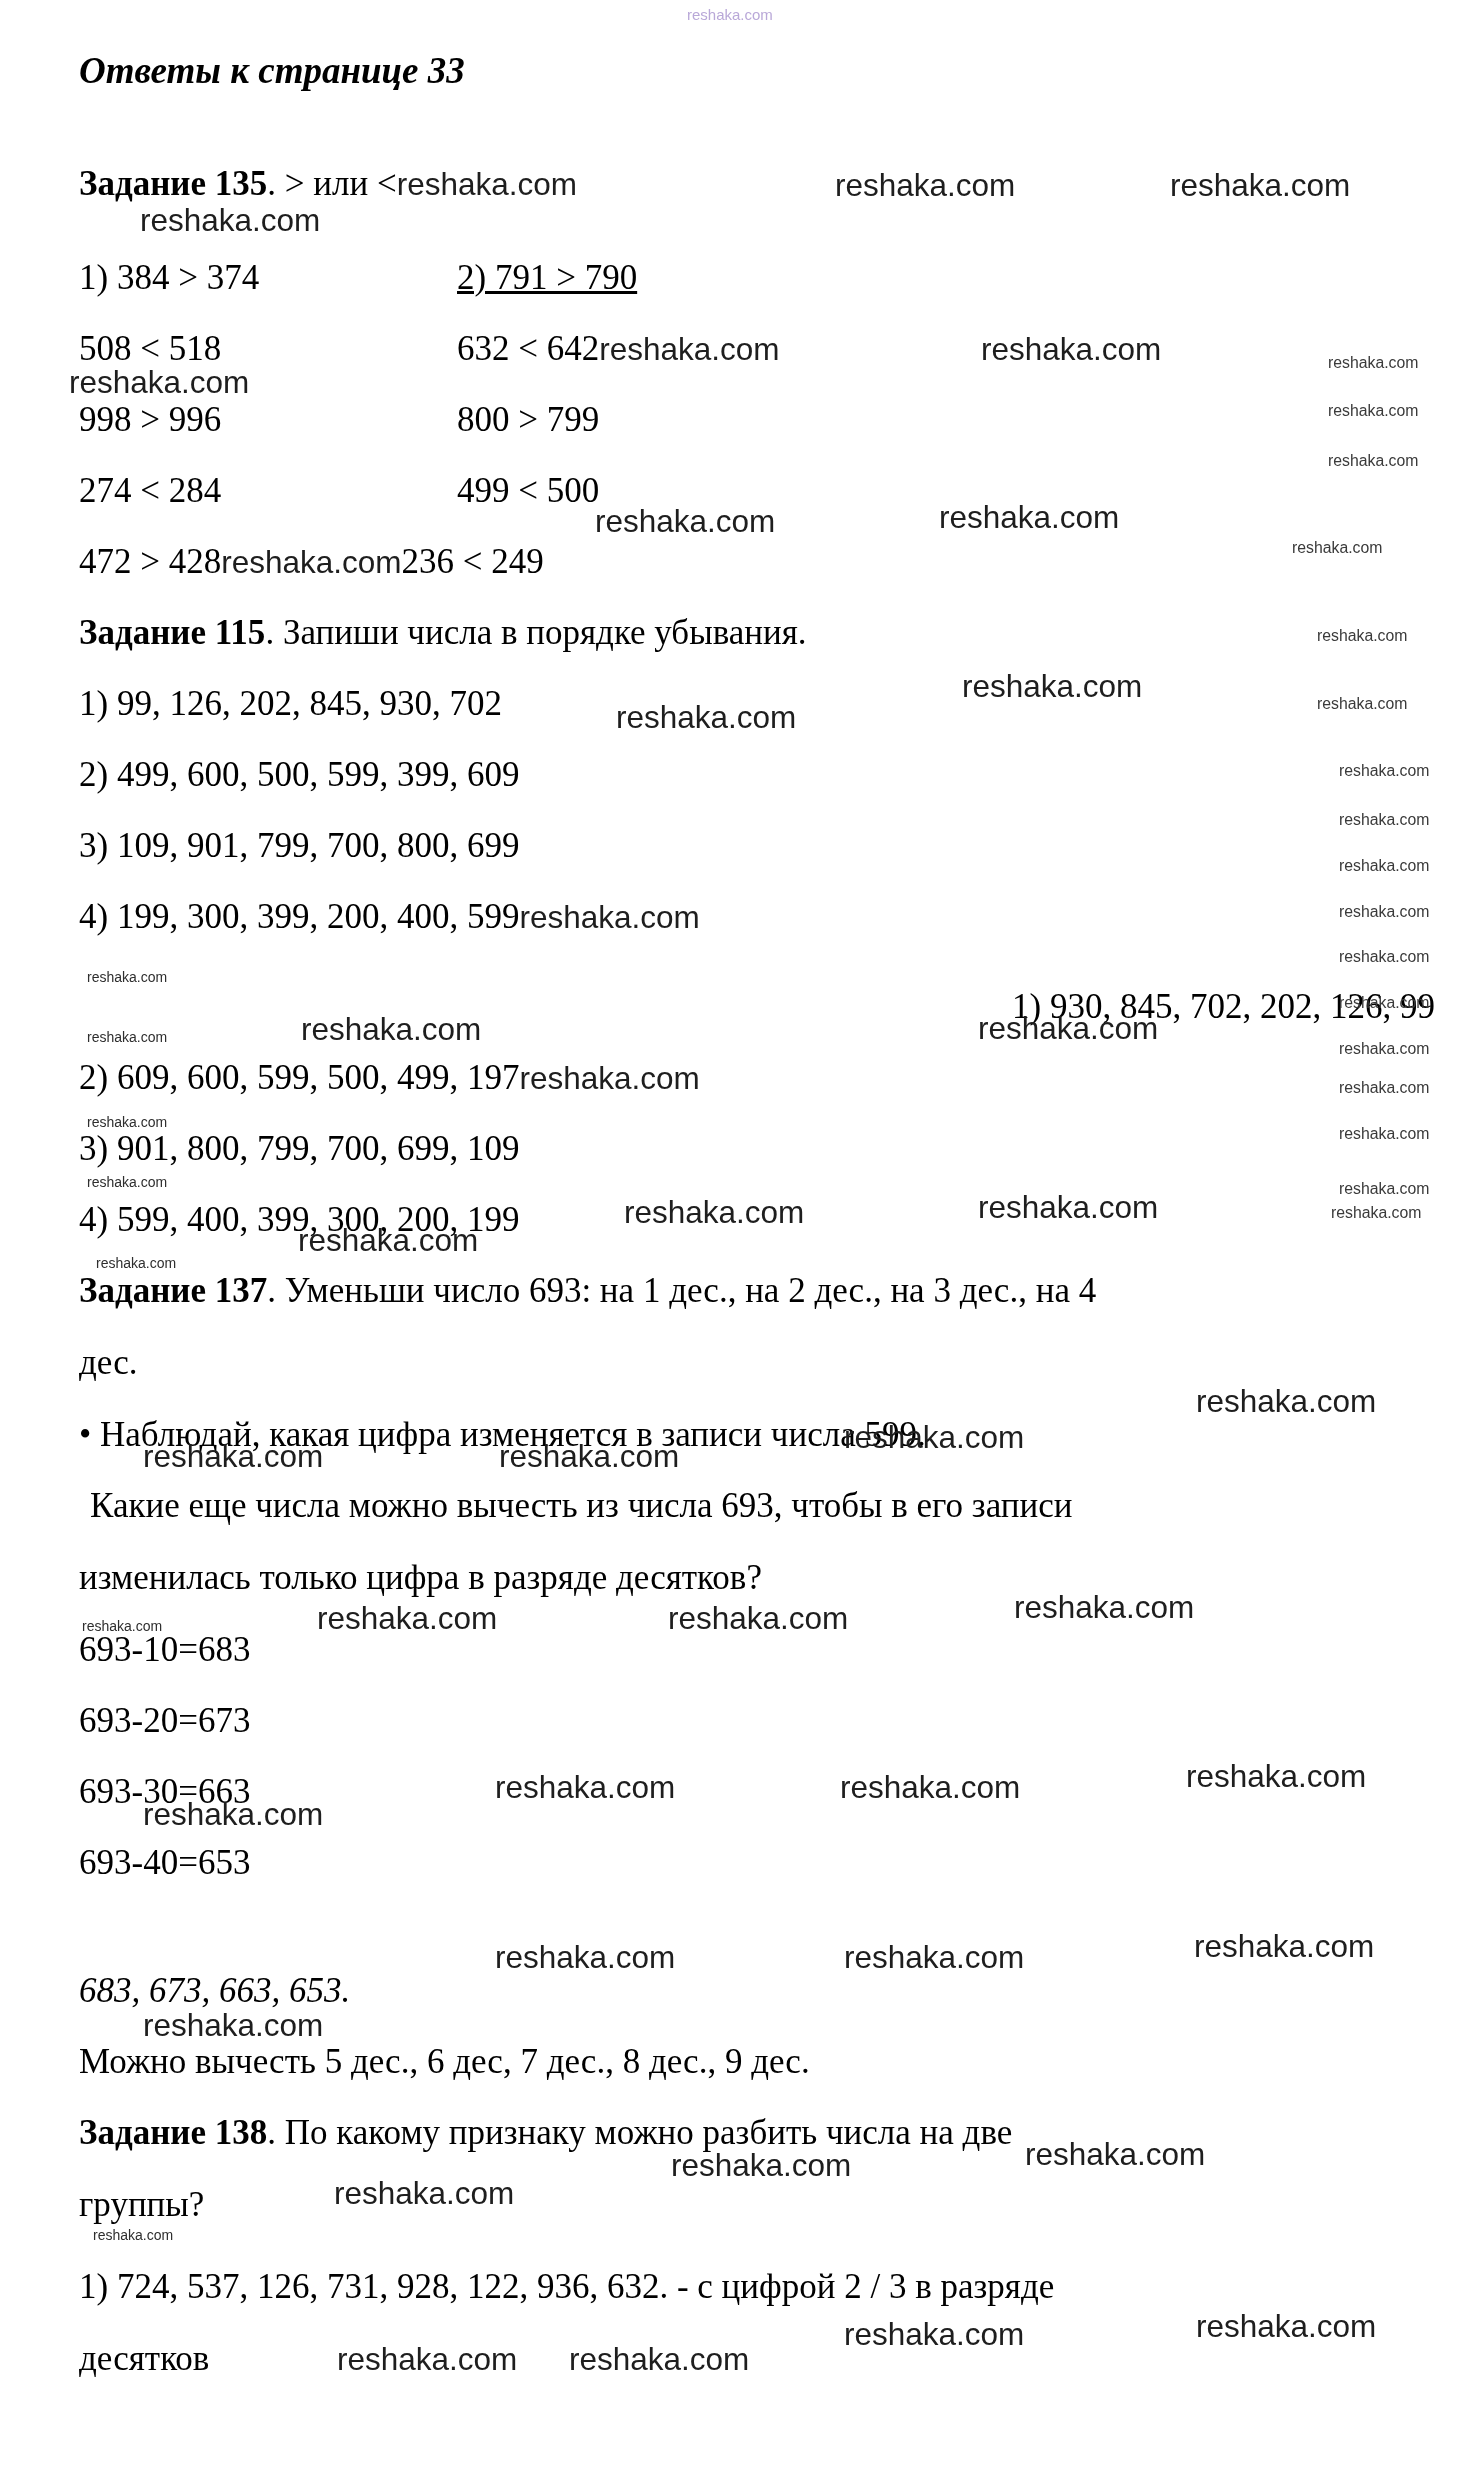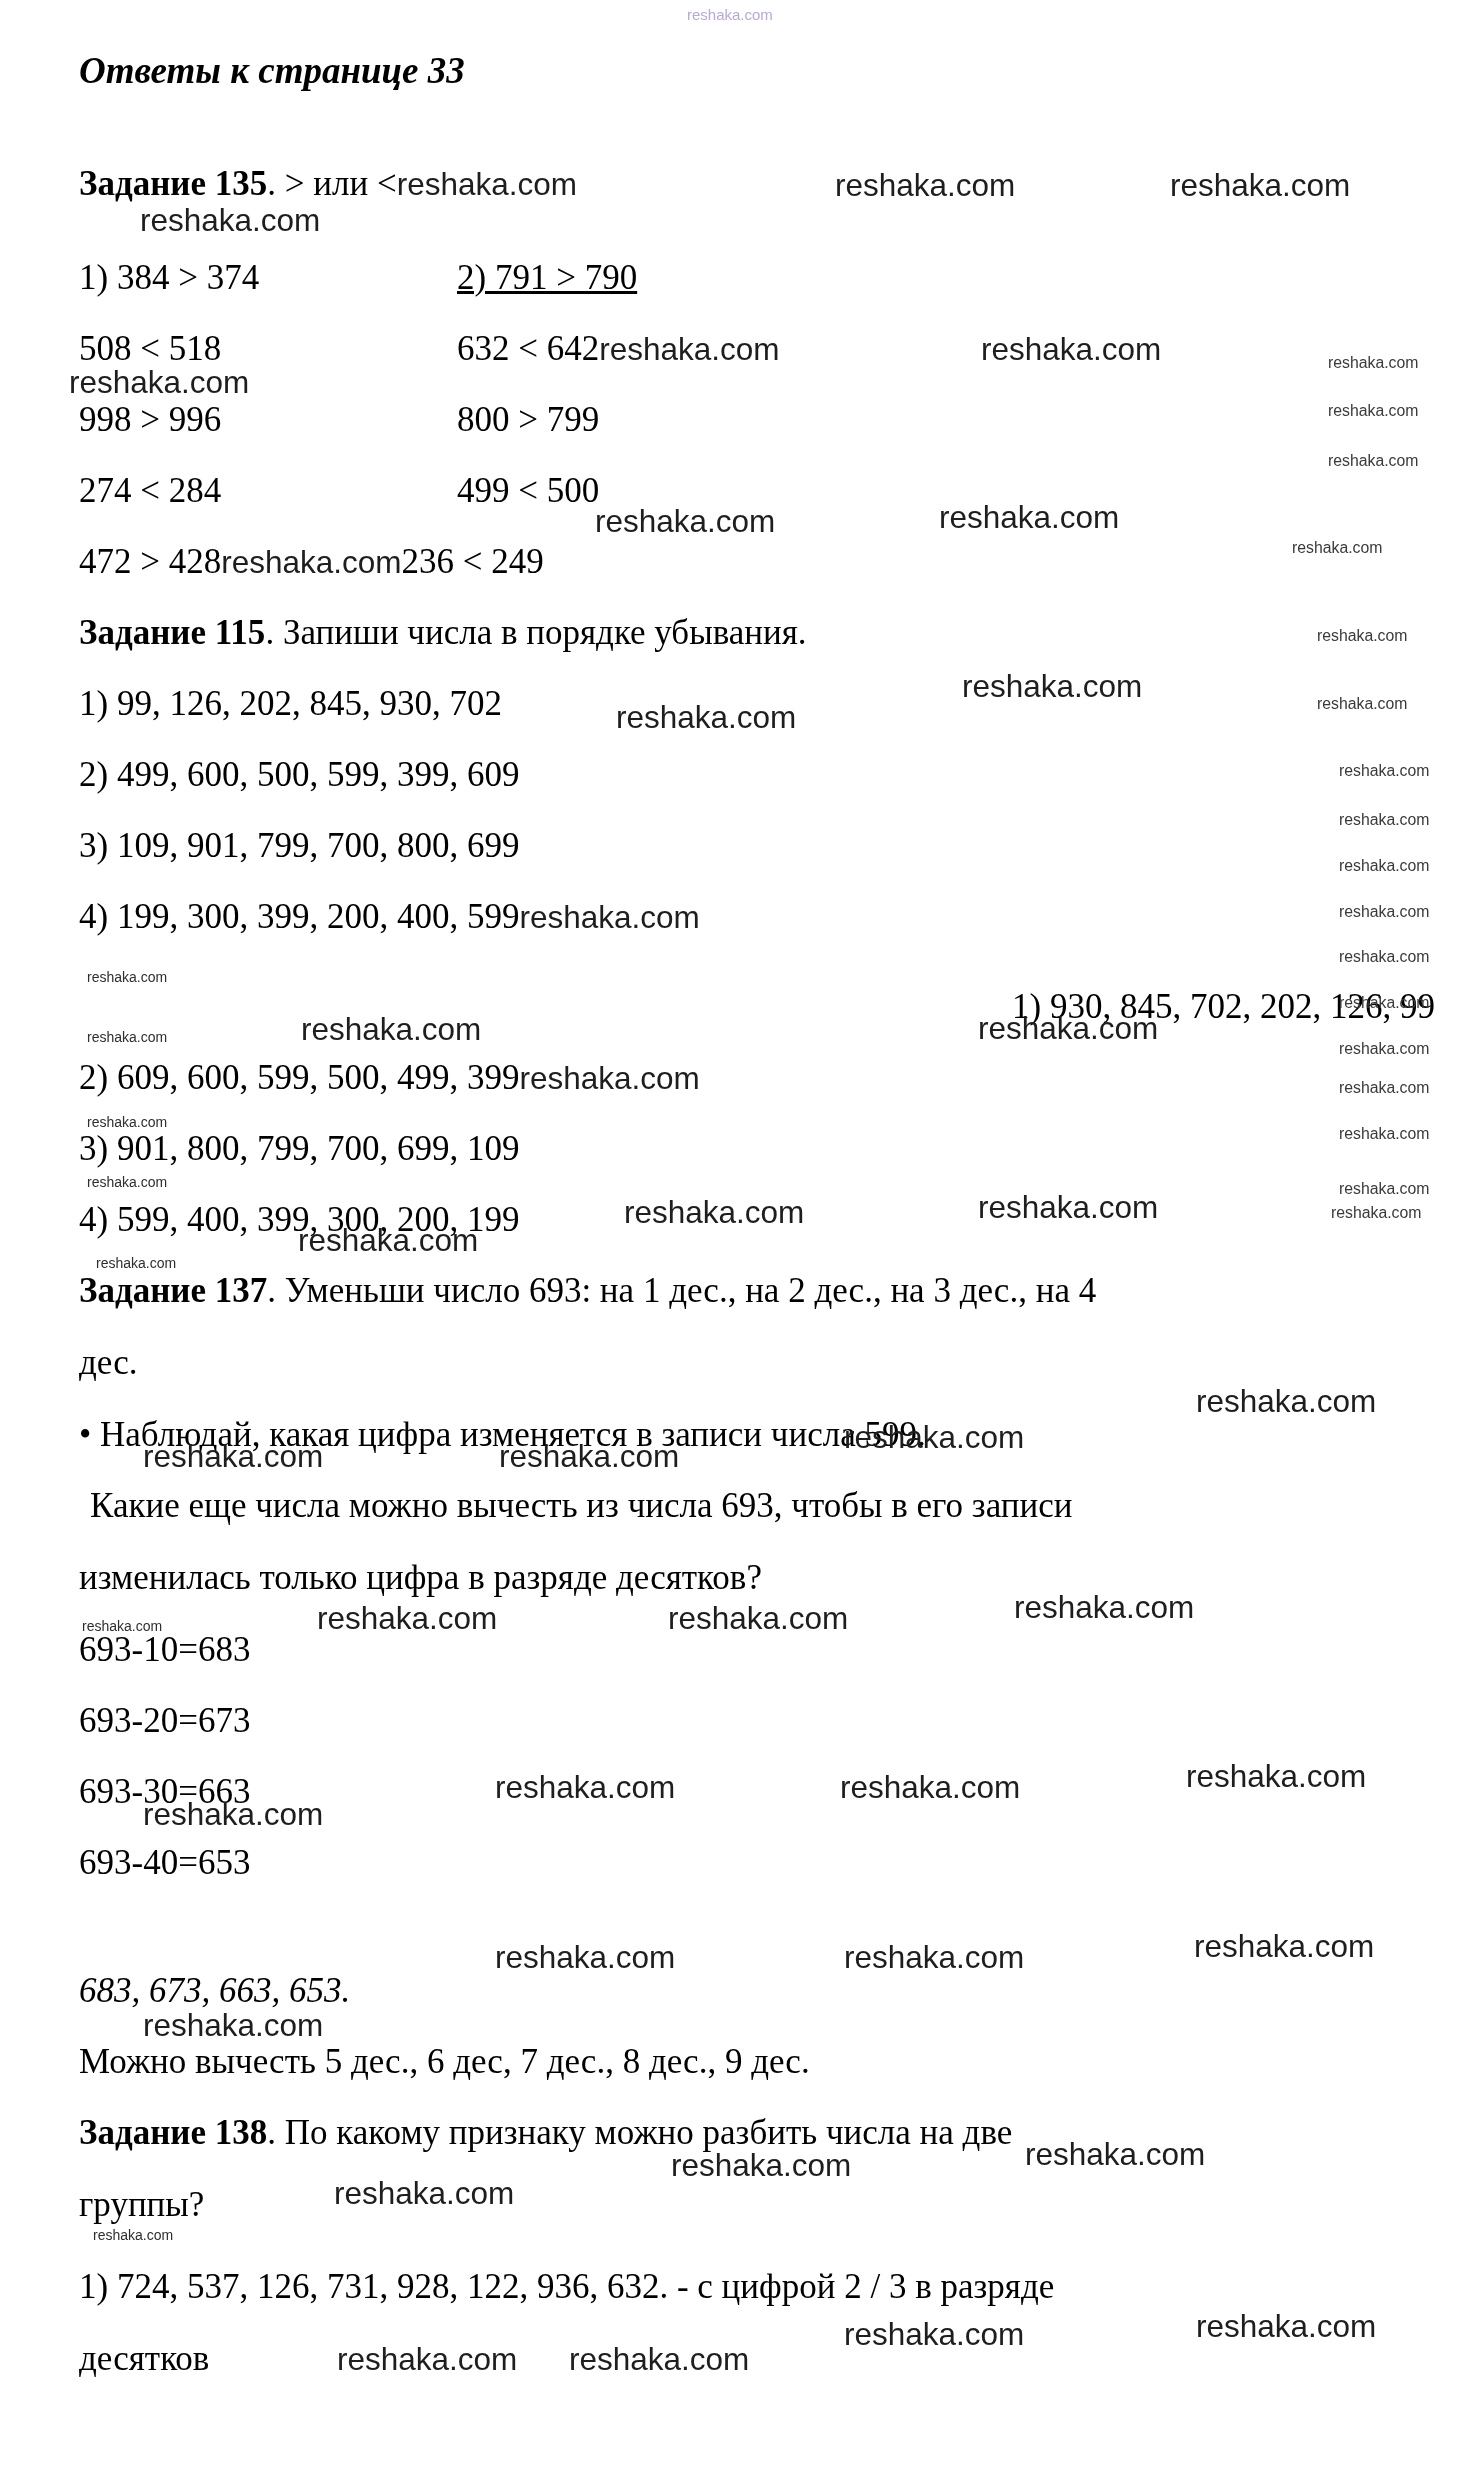--- a/index.html
+++ b/index.html
@@ -76,21 +76,21 @@
   <div class="line"><span>472 &gt; 428</span><span class="wm-inline">reshaka.com</span><span>236 &lt; 249</span></div>
 
   <div class="line"><span class="bold">Задание 115</span><span>. Запиши числа в порядке убывания.</span></div>
 
   <div class="line">1) 99, 126, 202, 845, 930, 702</div>
   <div class="line">2) 499, 600, 500, 599, 399, 609</div>
   <div class="line">3) 109, 901, 799, 700, 800, 699</div>
   <div class="line"><span>4) 199, 300, 399, 200, 400, 599</span><span class="wm-inline">reshaka.com</span></div>
 
   <div class="line mt-a1">1) 930, 845, 702, 202, 126, 99</div>
-  <div class="line"><span>2) 609, 600, 599, 500, 499, 399</span><span class="wm-inline">reshaka.com</span></div>
+  <div class="line"><span>2) 609, 600, 599, 500, 499, 197</span><span class="wm-inline">reshaka.com</span></div>
   <div class="line">3) 901, 800, 799, 700, 699, 109</div>
   <div class="line">4) 599, 400, 399, 300, 200, 199</div>
 
   <div class="para"><span class="bold">Задание 137</span><span>. Уменьши число 693: на 1 дес., на 2 дес., на 3 дес., на 4
 дес.</span></div>
 
   <div class="line">• Наблюдай, какая цифра изменяется в записи числа 599.</div>
 
   <div class="para indent">Какие еще числа можно вычесть из числа 693, чтобы в его записи
 изменилась только цифра в разряде десятков?</div>

